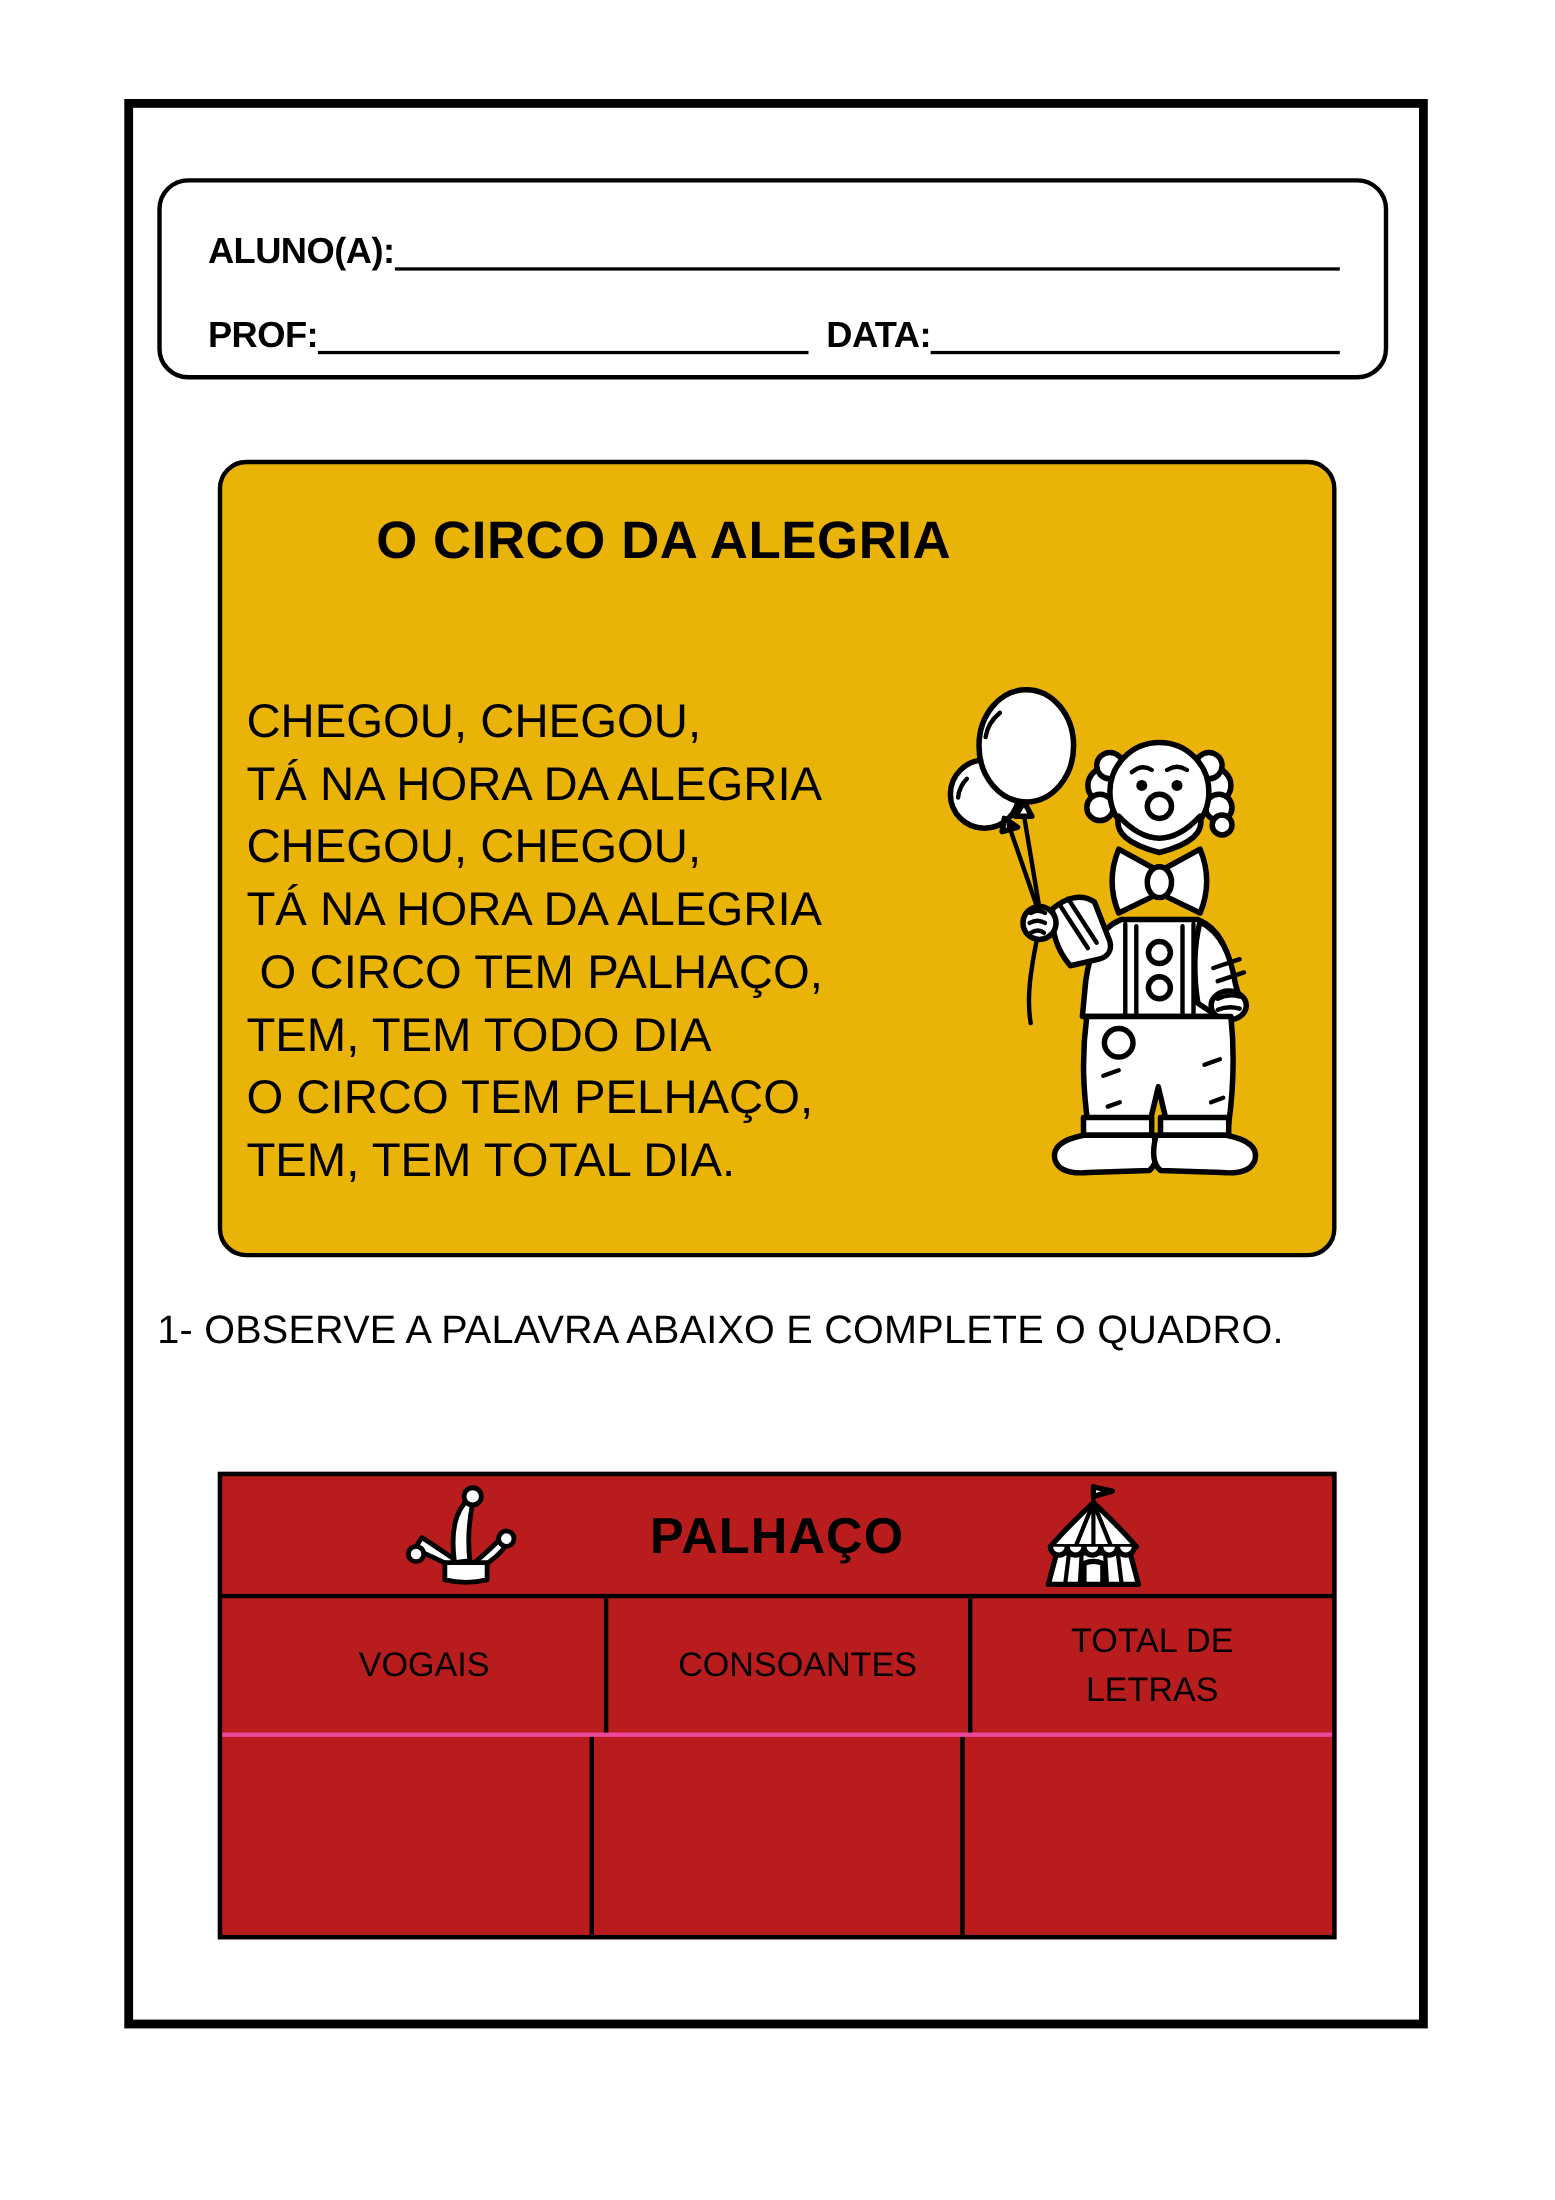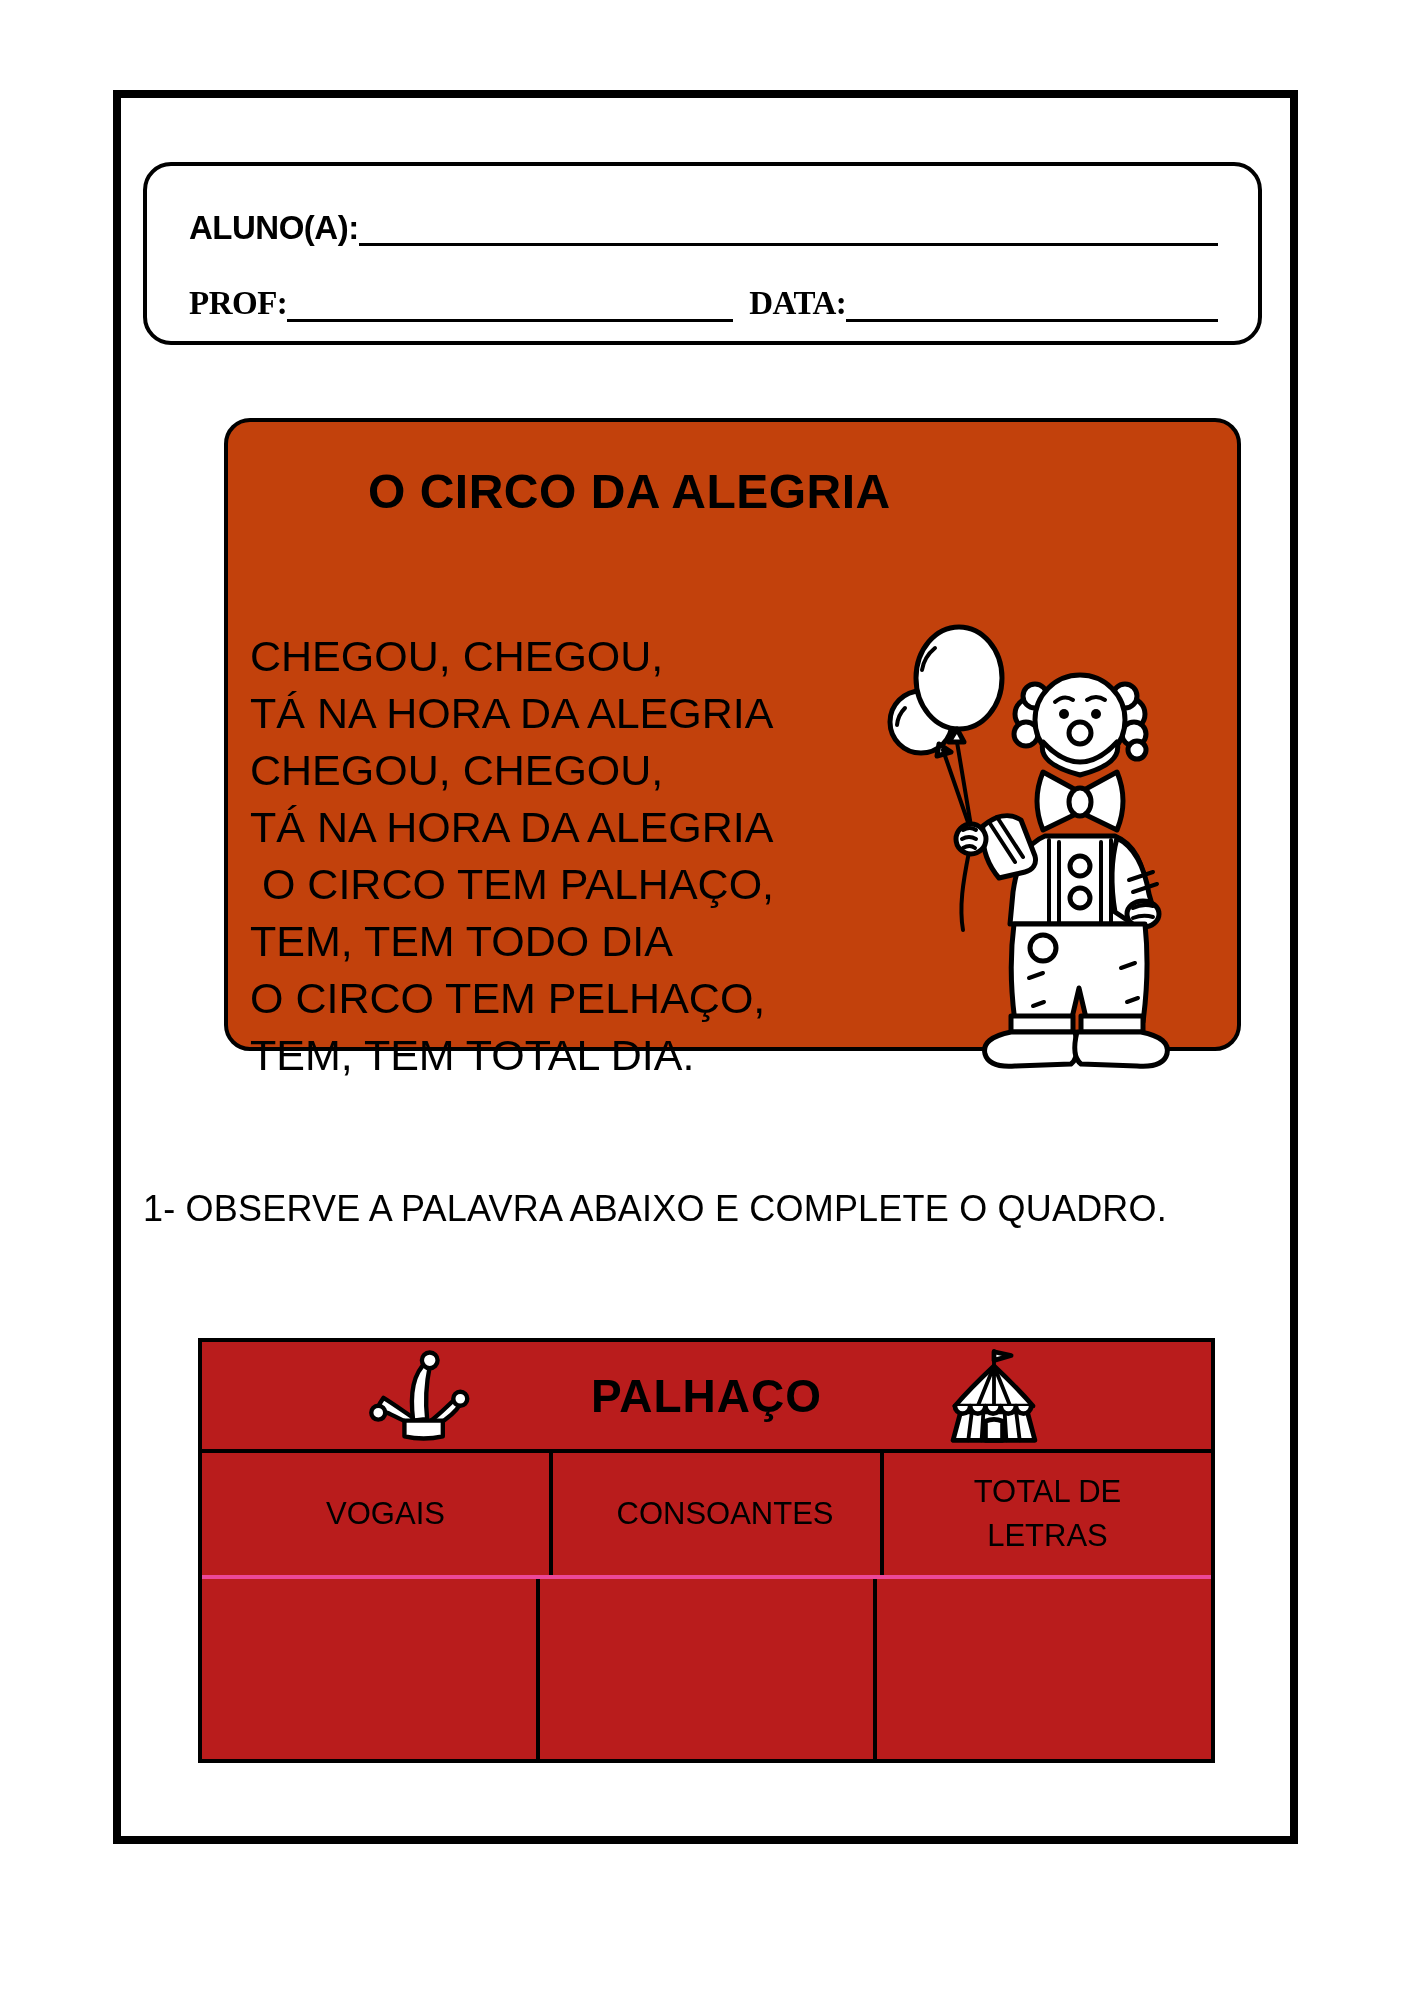--- a/index.html
+++ b/index.html
@@ -13,31 +13,31 @@
     position:absolute; left:113px; top:90px; width:1185px; height:1754px;
     border:8px solid #000; box-sizing:border-box; background:#fff;
   }
   
   .header-box {
     position:absolute; left:143px; top:162px; width:1119px; height:183px;
     border:4px solid #000; border-radius:28px; box-sizing:border-box;
     padding:16px 40px 0 42px; background:#fff;
   }
   .header-row { display:flex; align-items:flex-end; height:64px; }
-  .header-row.second { margin-top:12px;font-family:Liberation Serif, serif; }
+  .header-row.second { margin-top:12px; }
   .hdr-label { font-weight:bold; font-size:33px; letter-spacing:-0.5px; line-height:1; padding-bottom:2px; }
   .write-line { border-bottom:3px solid #000; height:46px; }
   .line-student { flex:1; }
   .line-prof { flex:1.2; }
   .line-date { flex:1; }
   .date-label { margin-left:16px; }
   
   .poem-box {
-    position:absolute; left:198px; top:418px; width:1017px; height:633px;
-    border:4px solid #000; border-radius:26px; box-sizing:border-box; background:#c2410c;margin-left:26px;
+    position:absolute; left:198px; top:418px; width:1017px; height:725px;
+    border:4px solid #000; border-radius:26px; box-sizing:border-box; background:#eab308;
   }
   .poem-title {
     position:absolute; left:140px; top:42px;
     font-size:48px; font-weight:bold; letter-spacing:0.5px; white-space:pre;
   }
   .poem-lines { position:absolute; left:22px; top:206px; }
   .poem-line { font-size:43px; line-height:57px; white-space:pre; }
   .clown-art { position:absolute; left:655px; top:190px; width:300px; height:500px; }
   
   .instruction {

